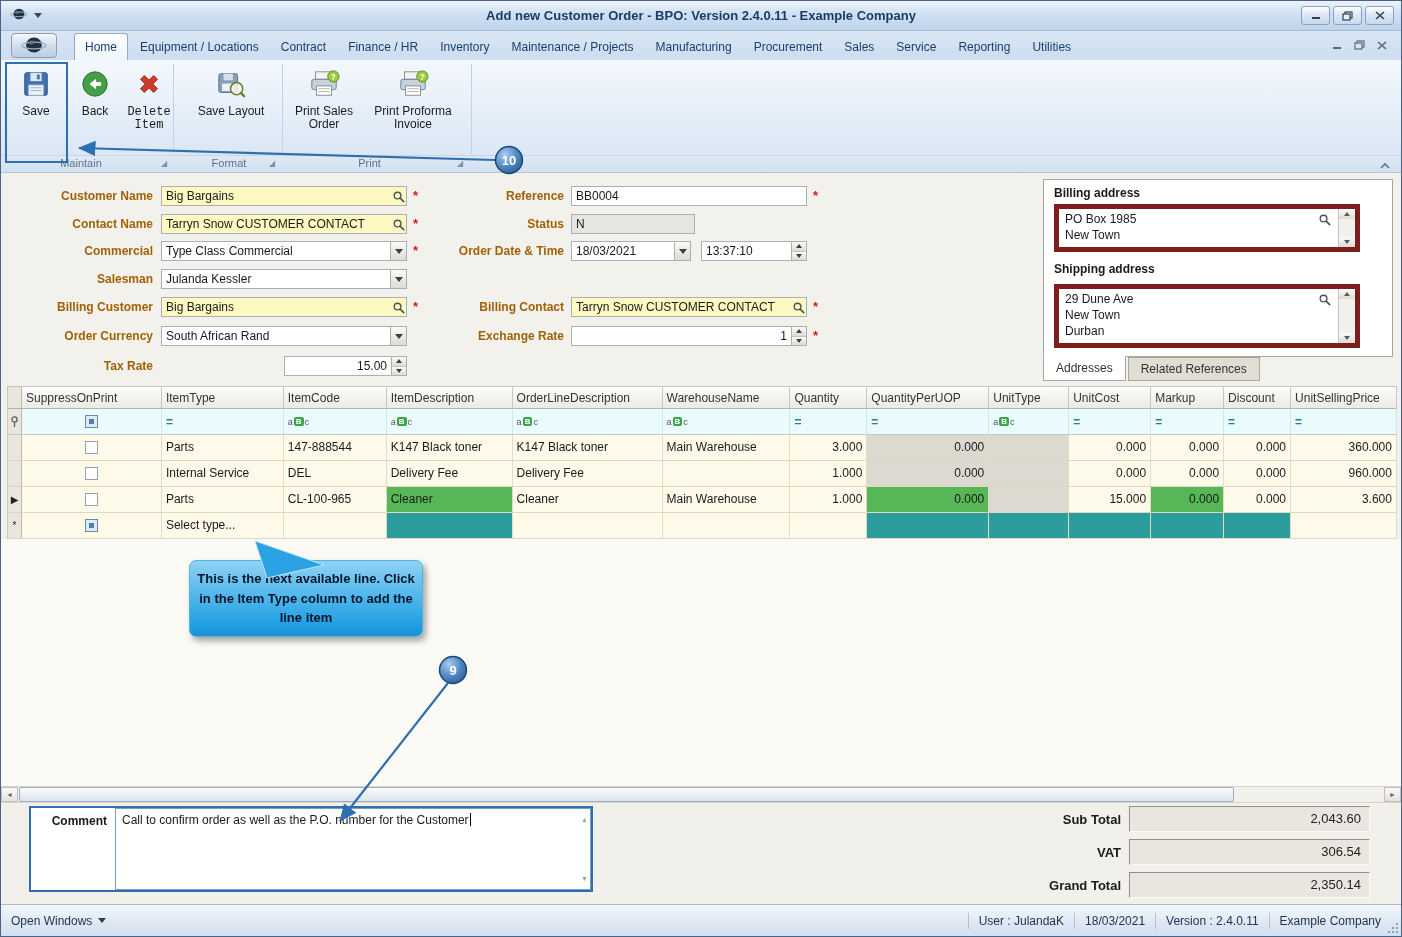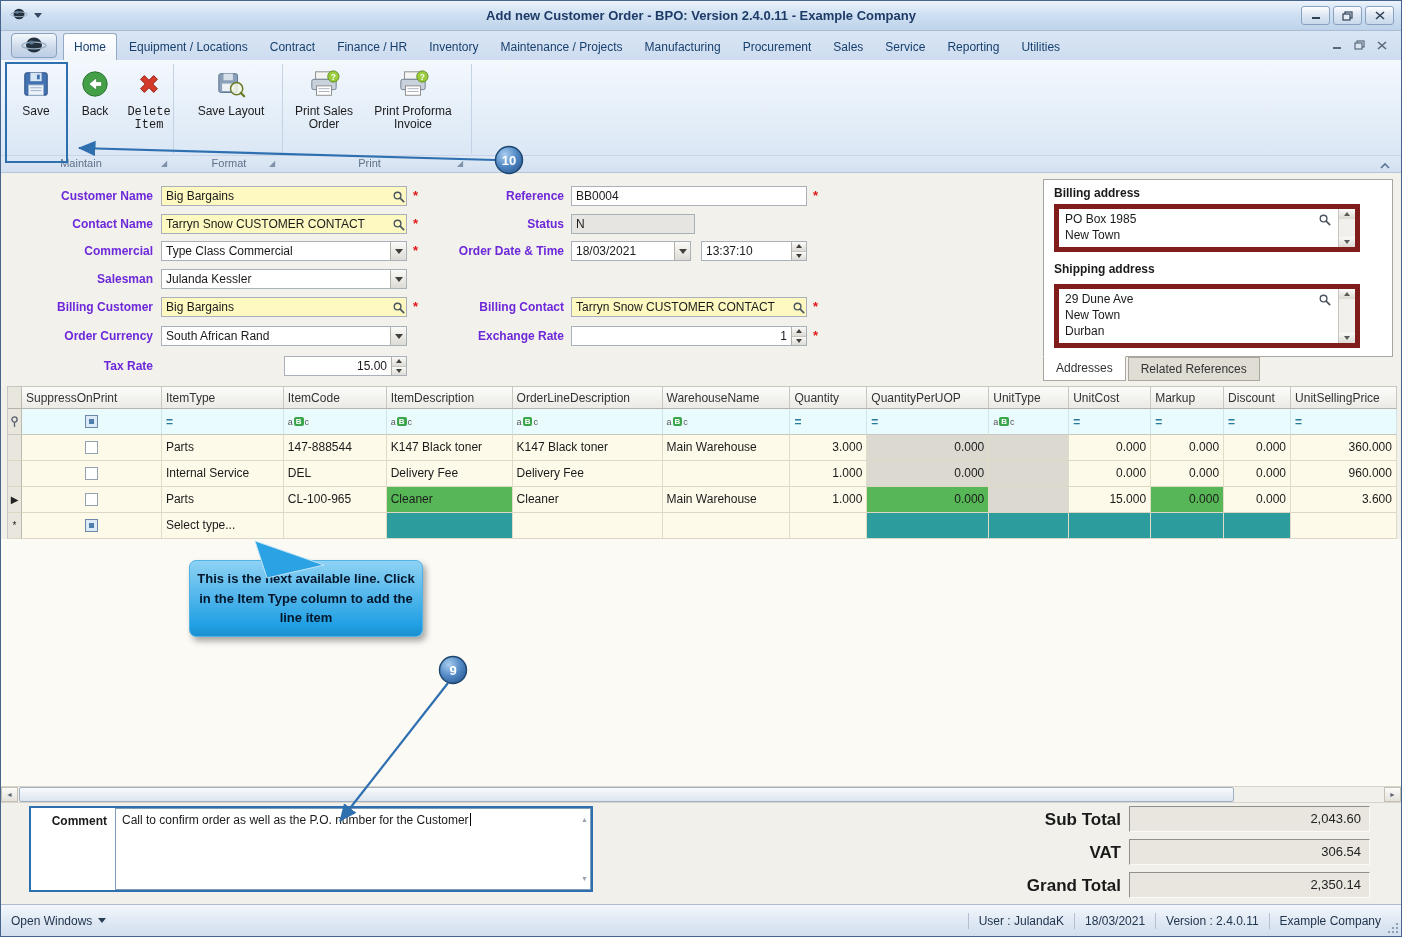--- a/index.html
+++ b/index.html
@@ -14,39 +14,39 @@
   .tb-left{display:flex;align-items:center;gap:6px;padding-left:9px;z-index:1;}
   .qat-caret{width:0;height:0;border:4px solid transparent;border-top:5px solid #344862;margin-top:4px;}
   .tb-btns{margin-left:auto;display:flex;gap:3px;padding-right:7px;z-index:1;}
   .tbtn{width:29px;height:19px;border:1px solid #8aa2c2;border-radius:3px;
     background:linear-gradient(#fdfdfe,#dce6f2 50%,#c9d9ec);display:flex;align-items:center;justify-content:center;}
 
   
   .tabrow{position:absolute;left:0;top:30px;right:0;height:29px;background:linear-gradient(#dae6f4,#cddcf0);display:flex;align-items:flex-end;}
   .appbtn{width:46px;height:25px;margin:0 6px 1px 10px;border:1px solid #8aa0bc;border-radius:4px;align-self:center;
     background:linear-gradient(#f4f8fc,#ccd9ea 60%,#bccfe6);display:flex;align-items:center;justify-content:center;}
-  .tabs{display:flex;align-items:flex-end;height:100%;gap:2px;}
+  .tabs{display:flex;align-items:flex-end;height:100%;gap:2px;margin-left:11px;}
   .tab{padding:6px 10px 6px;font-size:12px;color:#17406e;white-space:nowrap;cursor:default;}
   .tab.active{background:linear-gradient(#fefefe,#f1f6fc);border:1px solid #93a9c4;border-bottom:none;border-radius:3px 3px 0 0;}
   .mdi{margin-left:auto;display:flex;gap:12px;padding:0 14px 7px 0;align-items:center;}
 
   
   .ribbon{position:absolute;left:0;top:59px;right:0;height:113px;
     background:linear-gradient(#f3f8fd,#e3edf8 55%,#d7e4f3);border-bottom:1px solid #b6c6da;}
   .rbtn{position:absolute;top:5px;height:92px;display:flex;flex-direction:column;align-items:center;padding-top:4px;gap:3px;}
   .rlabel{font-size:12px;color:#1c1c1c;text-align:center;line-height:13px;}
   .vsep{position:absolute;top:4px;height:90px;width:1px;background:#c3d2e4;}
   .groupstrip{position:absolute;left:0;right:0;bottom:0;height:17px;background:linear-gradient(#dfe9f5,#d2e0f0);border-top:1px solid #c8d6e8;}
   .gname{position:absolute;top:1px;font-size:11px;color:#5f7189;text-align:center;}
   .glaunch{position:absolute;top:3px;font-size:8px;color:#7f91a9;}
   .chev{position:absolute;right:10px;top:3px;}
 
   
   .formarea{position:absolute;left:0;top:172px;right:0;height:213px;background:#f2f1eb;}
-  .flabel{position:absolute;font-weight:bold;text-align:right;line-height:20px;white-space:nowrap;color:#6d28d9;}
+  .flabel{position:absolute;font-weight:bold;text-align:right;line-height:20px;white-space:nowrap;color:#a16207;}
   .fld{position:absolute;height:20px;border:1px solid #a9b0ba;background:#fff;display:flex;align-items:center;overflow:hidden;}
   .fld .fval{flex:1;padding:0 4px;white-space:nowrap;overflow:hidden;}
   .fval.numr{text-align:right;}
   .fld.yellow{background:#fdf9c1;}
   .fld.disabled{background:#e6e5e1;}
   .magbtn{flex:none;width:16px;height:100%;display:flex;align-items:center;justify-content:center;}
   .dbtn{flex:none;width:16px;height:100%;background:linear-gradient(#fafaf8,#dddbd4);border-left:1px solid #b2b0a8;display:flex;align-items:center;justify-content:center;}
   .dbtn i{width:0;height:0;border:4px solid transparent;border-top:5px solid #3f3f3c;margin-top:5px;}
   .spin{flex:none;width:15px;height:100%;display:flex;flex-direction:column;border-left:1px solid #b2b0a8;}
   .spin span{flex:1;background:linear-gradient(#fafaf8,#dddbd4);border-bottom:1px solid #c6c4bc;display:flex;align-items:center;justify-content:center;}
@@ -111,21 +111,21 @@
   .strack{flex:1;}
 
   
   .bottom{position:absolute;left:0;right:0;top:802px;height:101px;background:#f1f0ea;}
   .comment-wrap{position:absolute;left:28px;top:3px;width:564px;height:86px;border:2px solid #2e6fb0;background:#fff;display:flex;}
   .clabel{width:84px;text-align:right;font-weight:bold;padding:6px 8px 0 0;}
   .cbox{flex:1;border:1px solid #7f9db9;position:relative;padding:4px 16px 4px 6px;line-height:15px;overflow:hidden;}
   .caret{display:inline-block;width:1px;height:13px;background:#000;vertical-align:-2px;margin-left:1px;}
   .cscroll{position:absolute;right:2px;font-size:7px;color:#98a2ae;}
   .cscroll.up{top:3px;}.cscroll.dn{bottom:3px;}
-  .tlabel{position:absolute;left:930px;width:190px;text-align:right;font-weight:bold;font-size:17px;line-height:25px;}
+  .tlabel{position:absolute;left:930px;width:190px;text-align:right;font-weight:bold;font-size:13px;line-height:25px;}
   .tval{position:absolute;left:1128px;width:241px;height:26px;background:#e9e6df;
     border:1px solid #908f89;border-right-color:#fbfaf7;border-bottom-color:#fbfaf7;
     text-align:right;font-size:13px;line-height:24px;padding:0 8px;color:#222;}
 
   
   .statusbar{position:absolute;left:0;top:903px;right:0;height:32px;background:linear-gradient(#f3f7fc,#dde7f3 60%,#d3dfee);
     border-top:1px solid #aebcce;display:flex;align-items:center;font-size:12px;color:#22364e;}
   .sb-left{display:flex;align-items:center;gap:6px;padding-left:10px;}
   .sb-caret{width:0;height:0;border:4px solid transparent;border-top:5px solid #2a3e56;margin-top:4px;}
   .sb-right{margin-left:auto;display:flex;align-items:center;padding-right:20px;gap:10px;}

